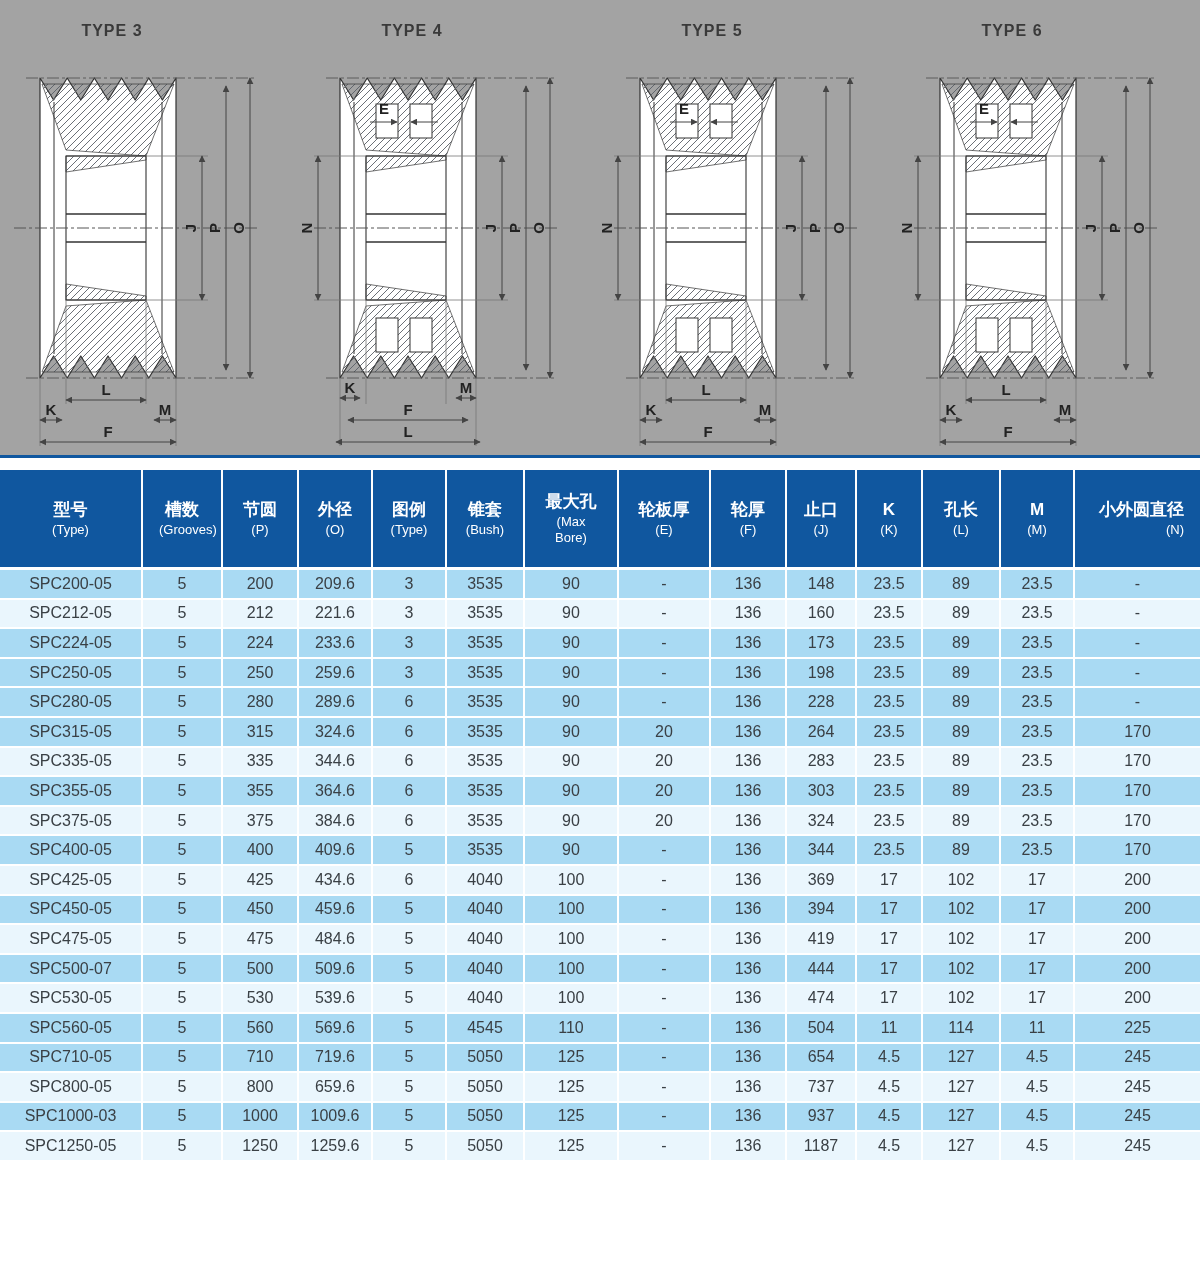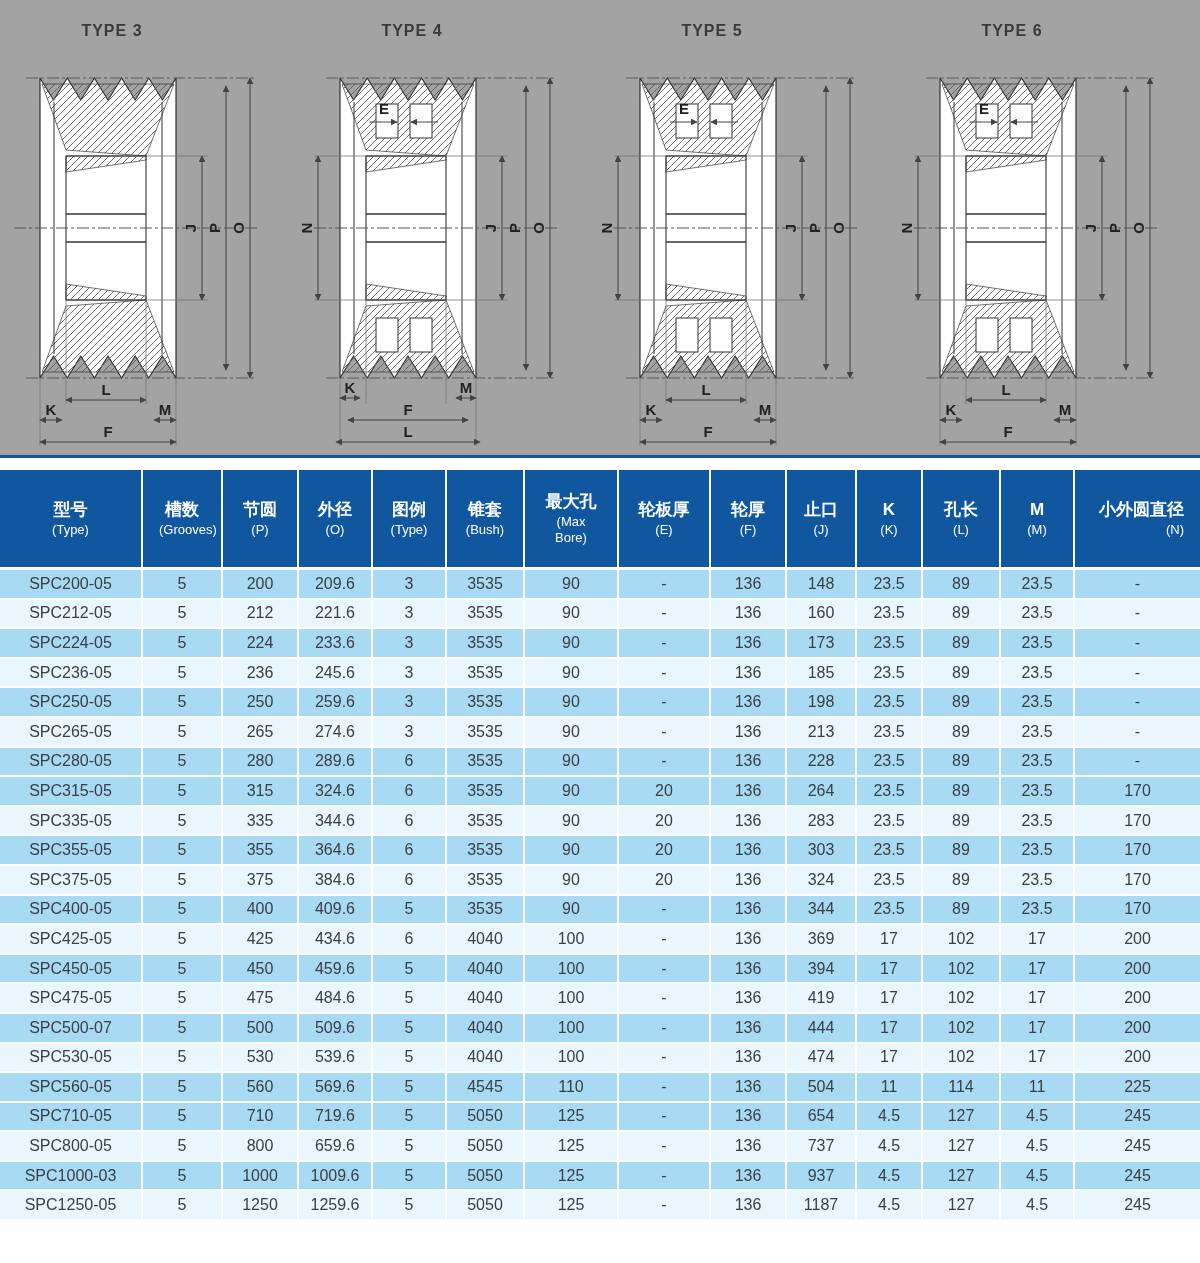--- a/index.html
+++ b/index.html
@@ -369,63 +369,31 @@
         <td>3535</td>
         <td>90</td>
         <td>-</td>
         <td>136</td>
         <td>173</td>
         <td>23.5</td>
         <td>89</td>
         <td>23.5</td>
         <td>-</td>
       </tr>
-      <tr class="even">
-        <td>SPC236-05</td>
-        <td>5</td>
-        <td>236</td>
-        <td>245.6</td>
-        <td>3</td>
-        <td>3535</td>
-        <td>90</td>
-        <td>-</td>
-        <td>136</td>
-        <td>185</td>
-        <td>23.5</td>
-        <td>89</td>
-        <td>23.5</td>
-        <td>-</td>
-      </tr>
       <tr class="odd">
         <td>SPC250-05</td>
         <td>5</td>
         <td>250</td>
         <td>259.6</td>
         <td>3</td>
         <td>3535</td>
         <td>90</td>
         <td>-</td>
         <td>136</td>
         <td>198</td>
-        <td>23.5</td>
-        <td>89</td>
-        <td>23.5</td>
-        <td>-</td>
-      </tr>
-      <tr class="even">
-        <td>SPC265-05</td>
-        <td>5</td>
-        <td>265</td>
-        <td>274.6</td>
-        <td>3</td>
-        <td>3535</td>
-        <td>90</td>
-        <td>-</td>
-        <td>136</td>
-        <td>213</td>
         <td>23.5</td>
         <td>89</td>
         <td>23.5</td>
         <td>-</td>
       </tr>
       <tr class="odd">
         <td>SPC280-05</td>
         <td>5</td>
         <td>280</td>
         <td>289.6</td>

